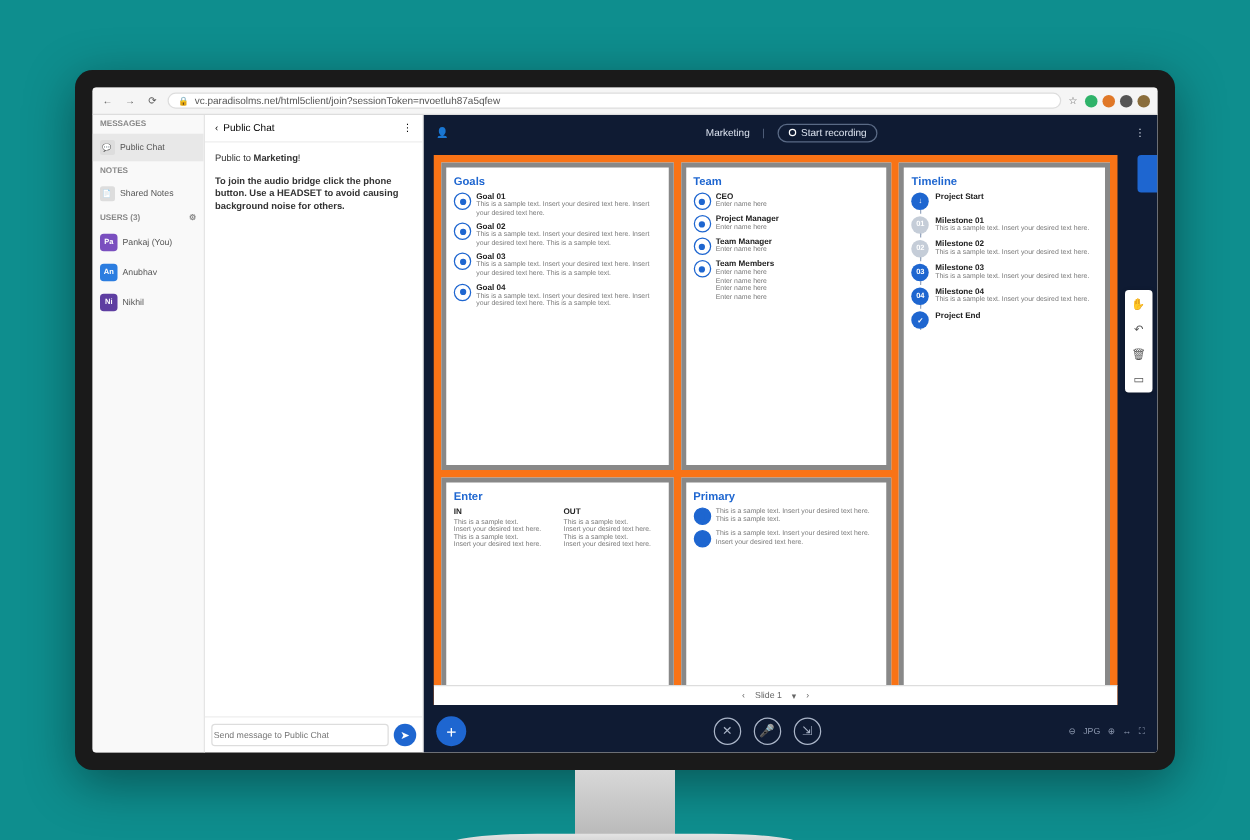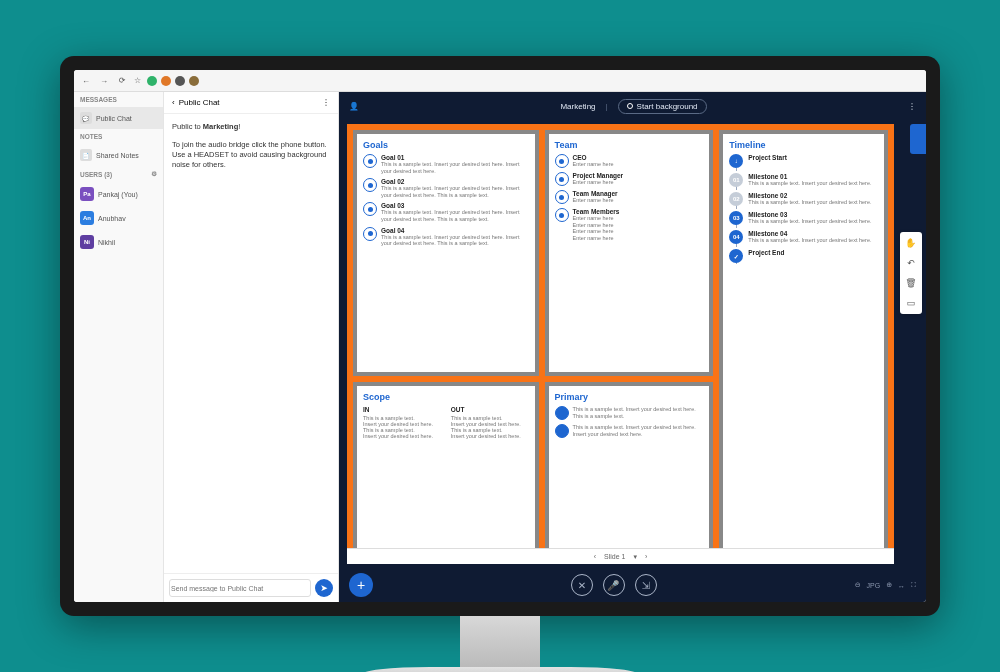--- a/index.html
+++ b/index.html
@@ -64,20 +64,24 @@
 </head>
 <body>
 
 <div class="monitor">
  <div class="stand"></div>
  <div class="screen">
   <div class="browser-bar">
     <span class="nav-arrow">←</span>
     <span class="nav-arrow">→</span>
     <span class="nav-arrow">⟳</span>
+    <div class="url-box">
+      <span class="lock">🔒</span>
+      <span>vc.paradisolms.net/html5client/join?sessionToken=nvoetluh87a5qfew</span>
+    </div>
     <span>☆</span>
     <div class="ext-icons">
       <span class="ext-dot" style="background:#2fb36a"></span>
       <span class="ext-dot" style="background:#e07828"></span>
       <span class="ext-dot" style="background:#555"></span>
       <span class="ext-dot" style="background:#8a6d3b"></span>
     </div>
   </div>
 
   <div class="app">
@@ -113,39 +117,39 @@
    </div>
 
    <div class="chat-col">
      <div class="chat-head">
        <span>‹</span>
        <span>Public Chat</span>
        <span style="margin-left:auto">⋮</span>
      </div>
      <div class="chat-body">
        <p><span>Public to </span><b>Marketing</b><span>!</span></p>
-       <p style="font-weight:normal">To join the audio bridge click the phone button. Use a HEADSET to avoid causing background noise for others.</p>
+       <p style="font-weight:bold">To join the audio bridge click the phone button. Use a HEADSET to avoid causing background noise for others.</p>
      </div>
      <div class="chat-input">
        <input placeholder="Send message to Public Chat" style="">
        <div class="send">➤</div>
      </div>
    </div>
 
    <div class="main">
      <div class="topbar">
        <div class="tb-left">
               <span>👤</span>
             </div>
        <div class="tb-center">
          <span>Marketing</span>
          <span style="color:#5a6a85">|</span>
          <div class="rec">
            <span class="rec-dot"></span>
-           <span>Start background</span>
+           <span>Start recording</span>
          </div>
        </div>
        <div><span>⋮</span></div>
      </div>
      <div class="corner-tab"></div>
 
      <div class="presentation">
        <div class="board">
          <div class="box">
            <h3>Goals</h3>
@@ -262,21 +266,21 @@
                       <div class="t1">Team Members</div>
                       <div class="t2" style="white-space:pre-line">Enter name here
 Enter name here
 Enter name here
 Enter name here</div>
                     </div>
                   </div>
                 </div>
          </div>
          <div class="box">
-           <h3>Scope</h3>
+           <h3>Enter</h3>
            <div class="scope-cols">
              <div class="col">
                     <div class="ch">IN</div>
                     <div style="white-space:pre-line">This is a sample text.
 Insert your desired text here.
 This is a sample text.
 Insert your desired text here.</div>
                   </div>
              <div class="col">
                     <div class="ch">OUT</div>

